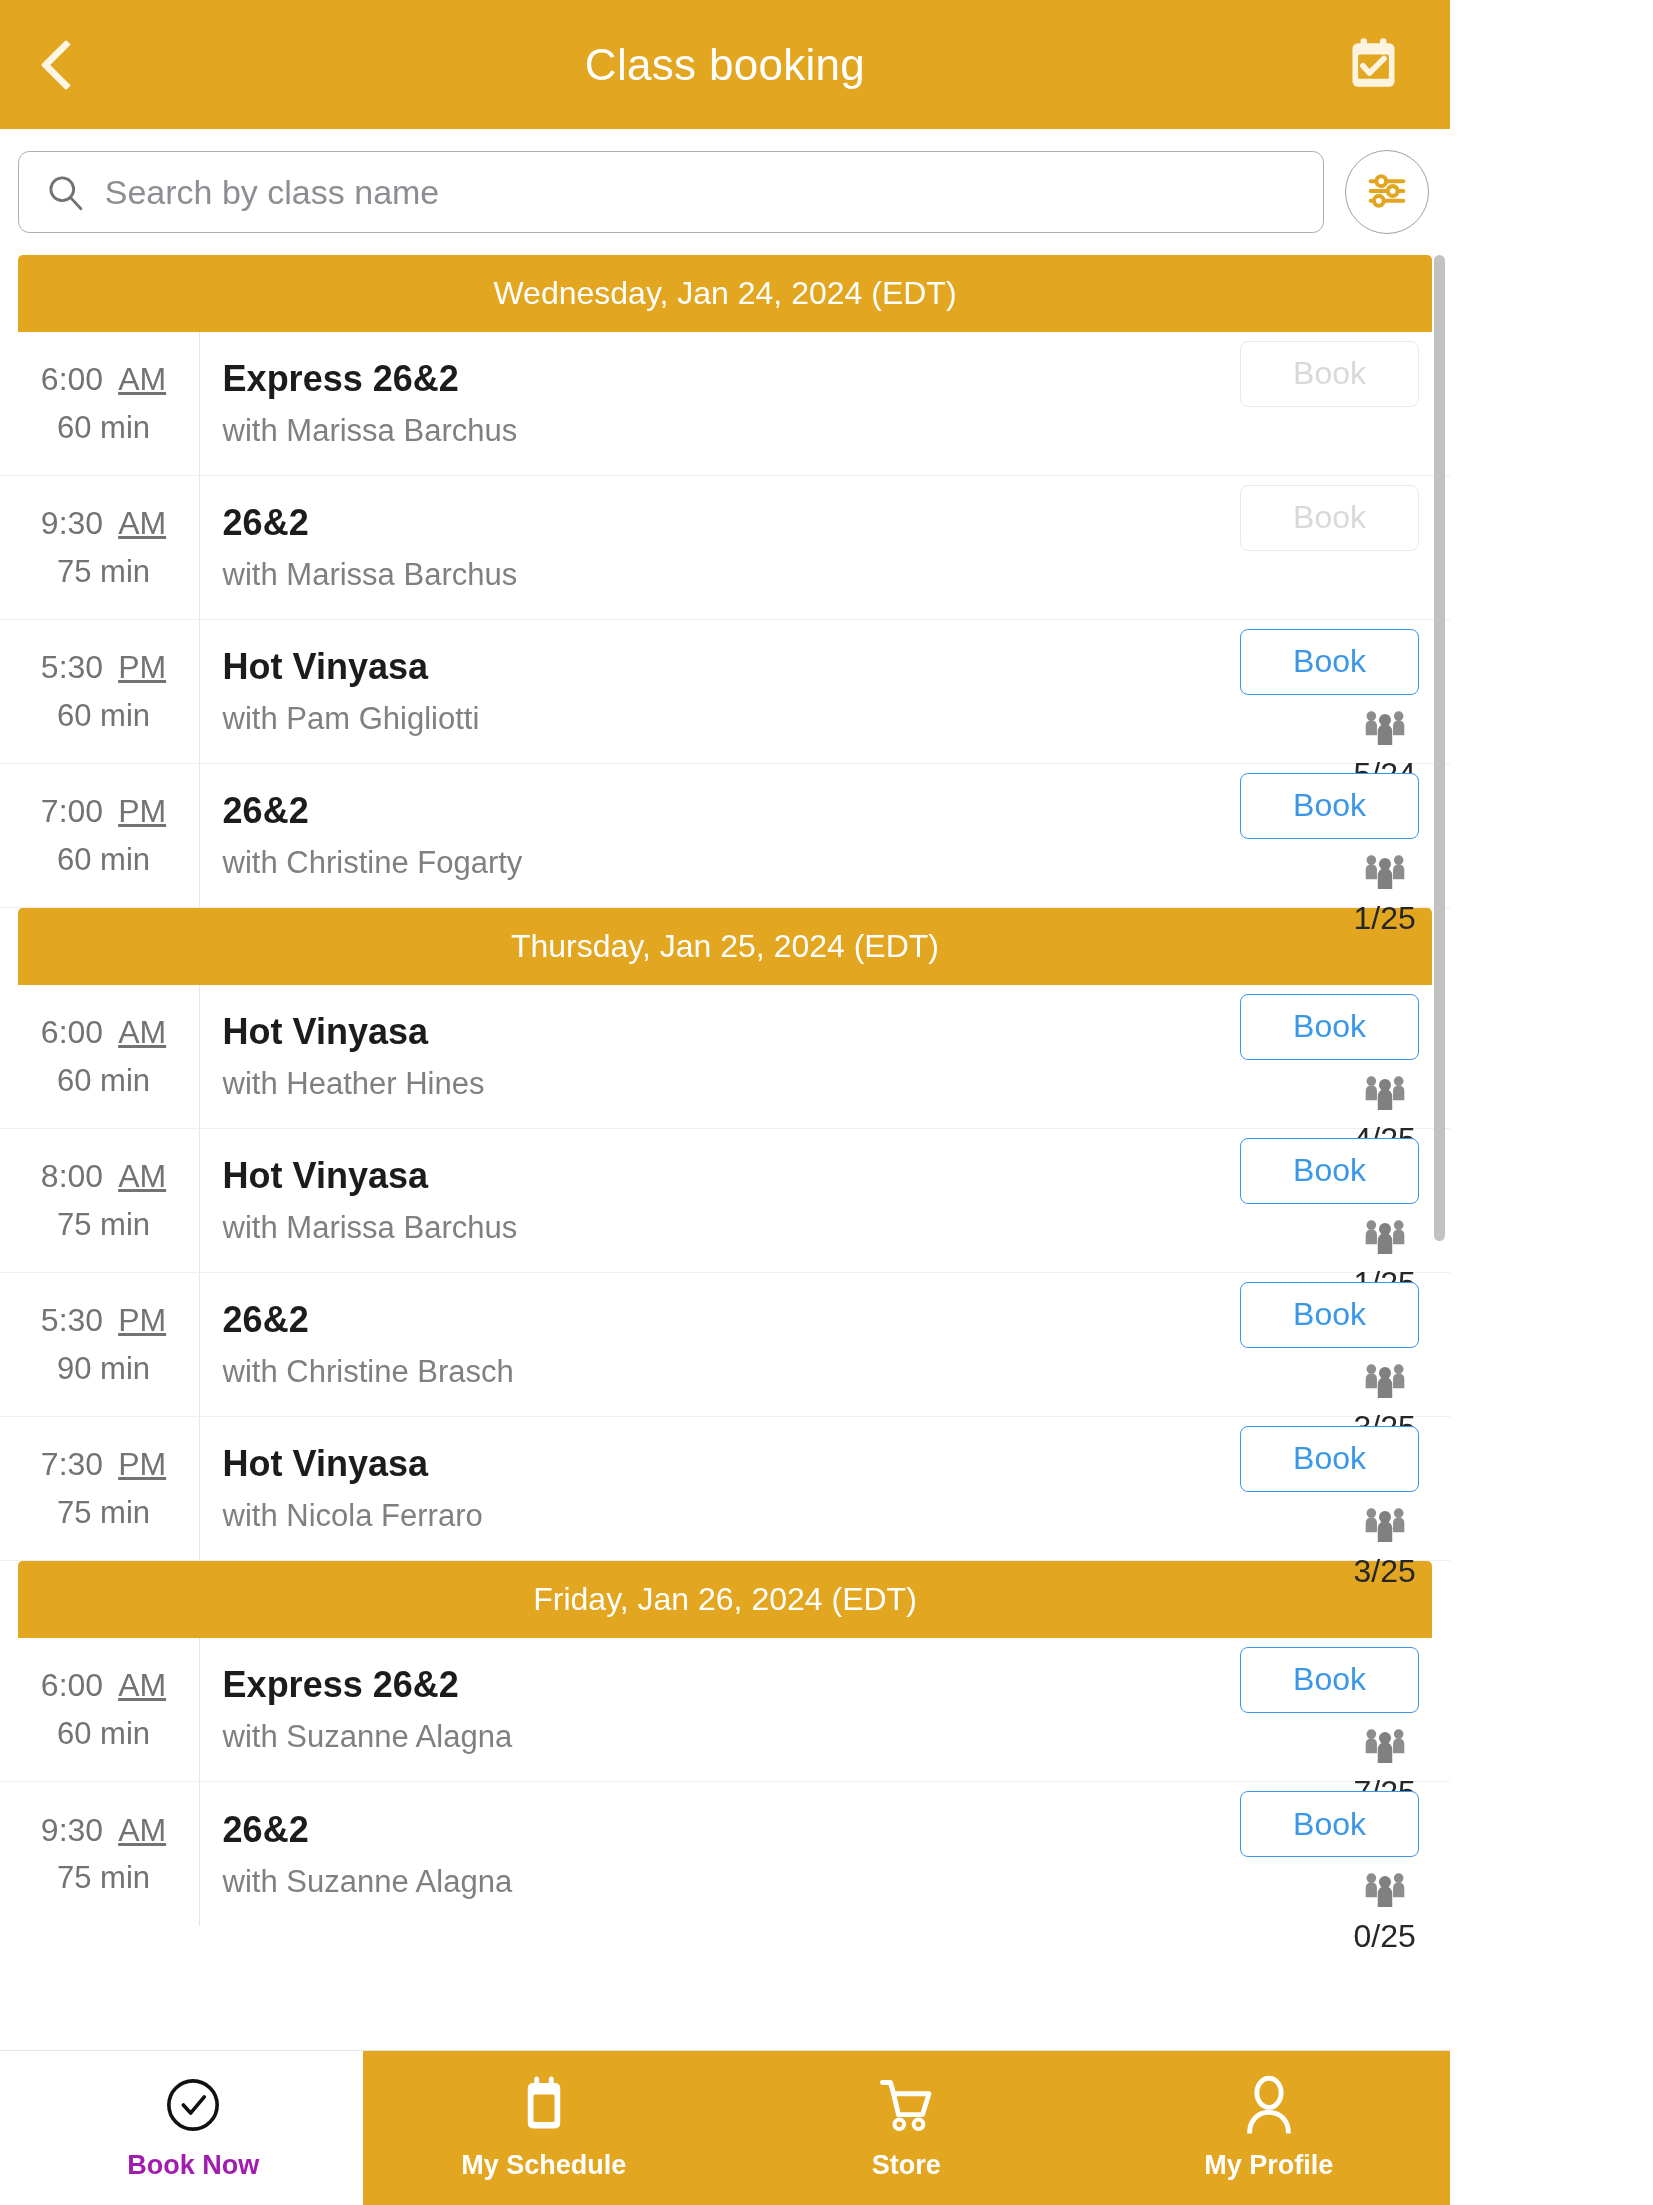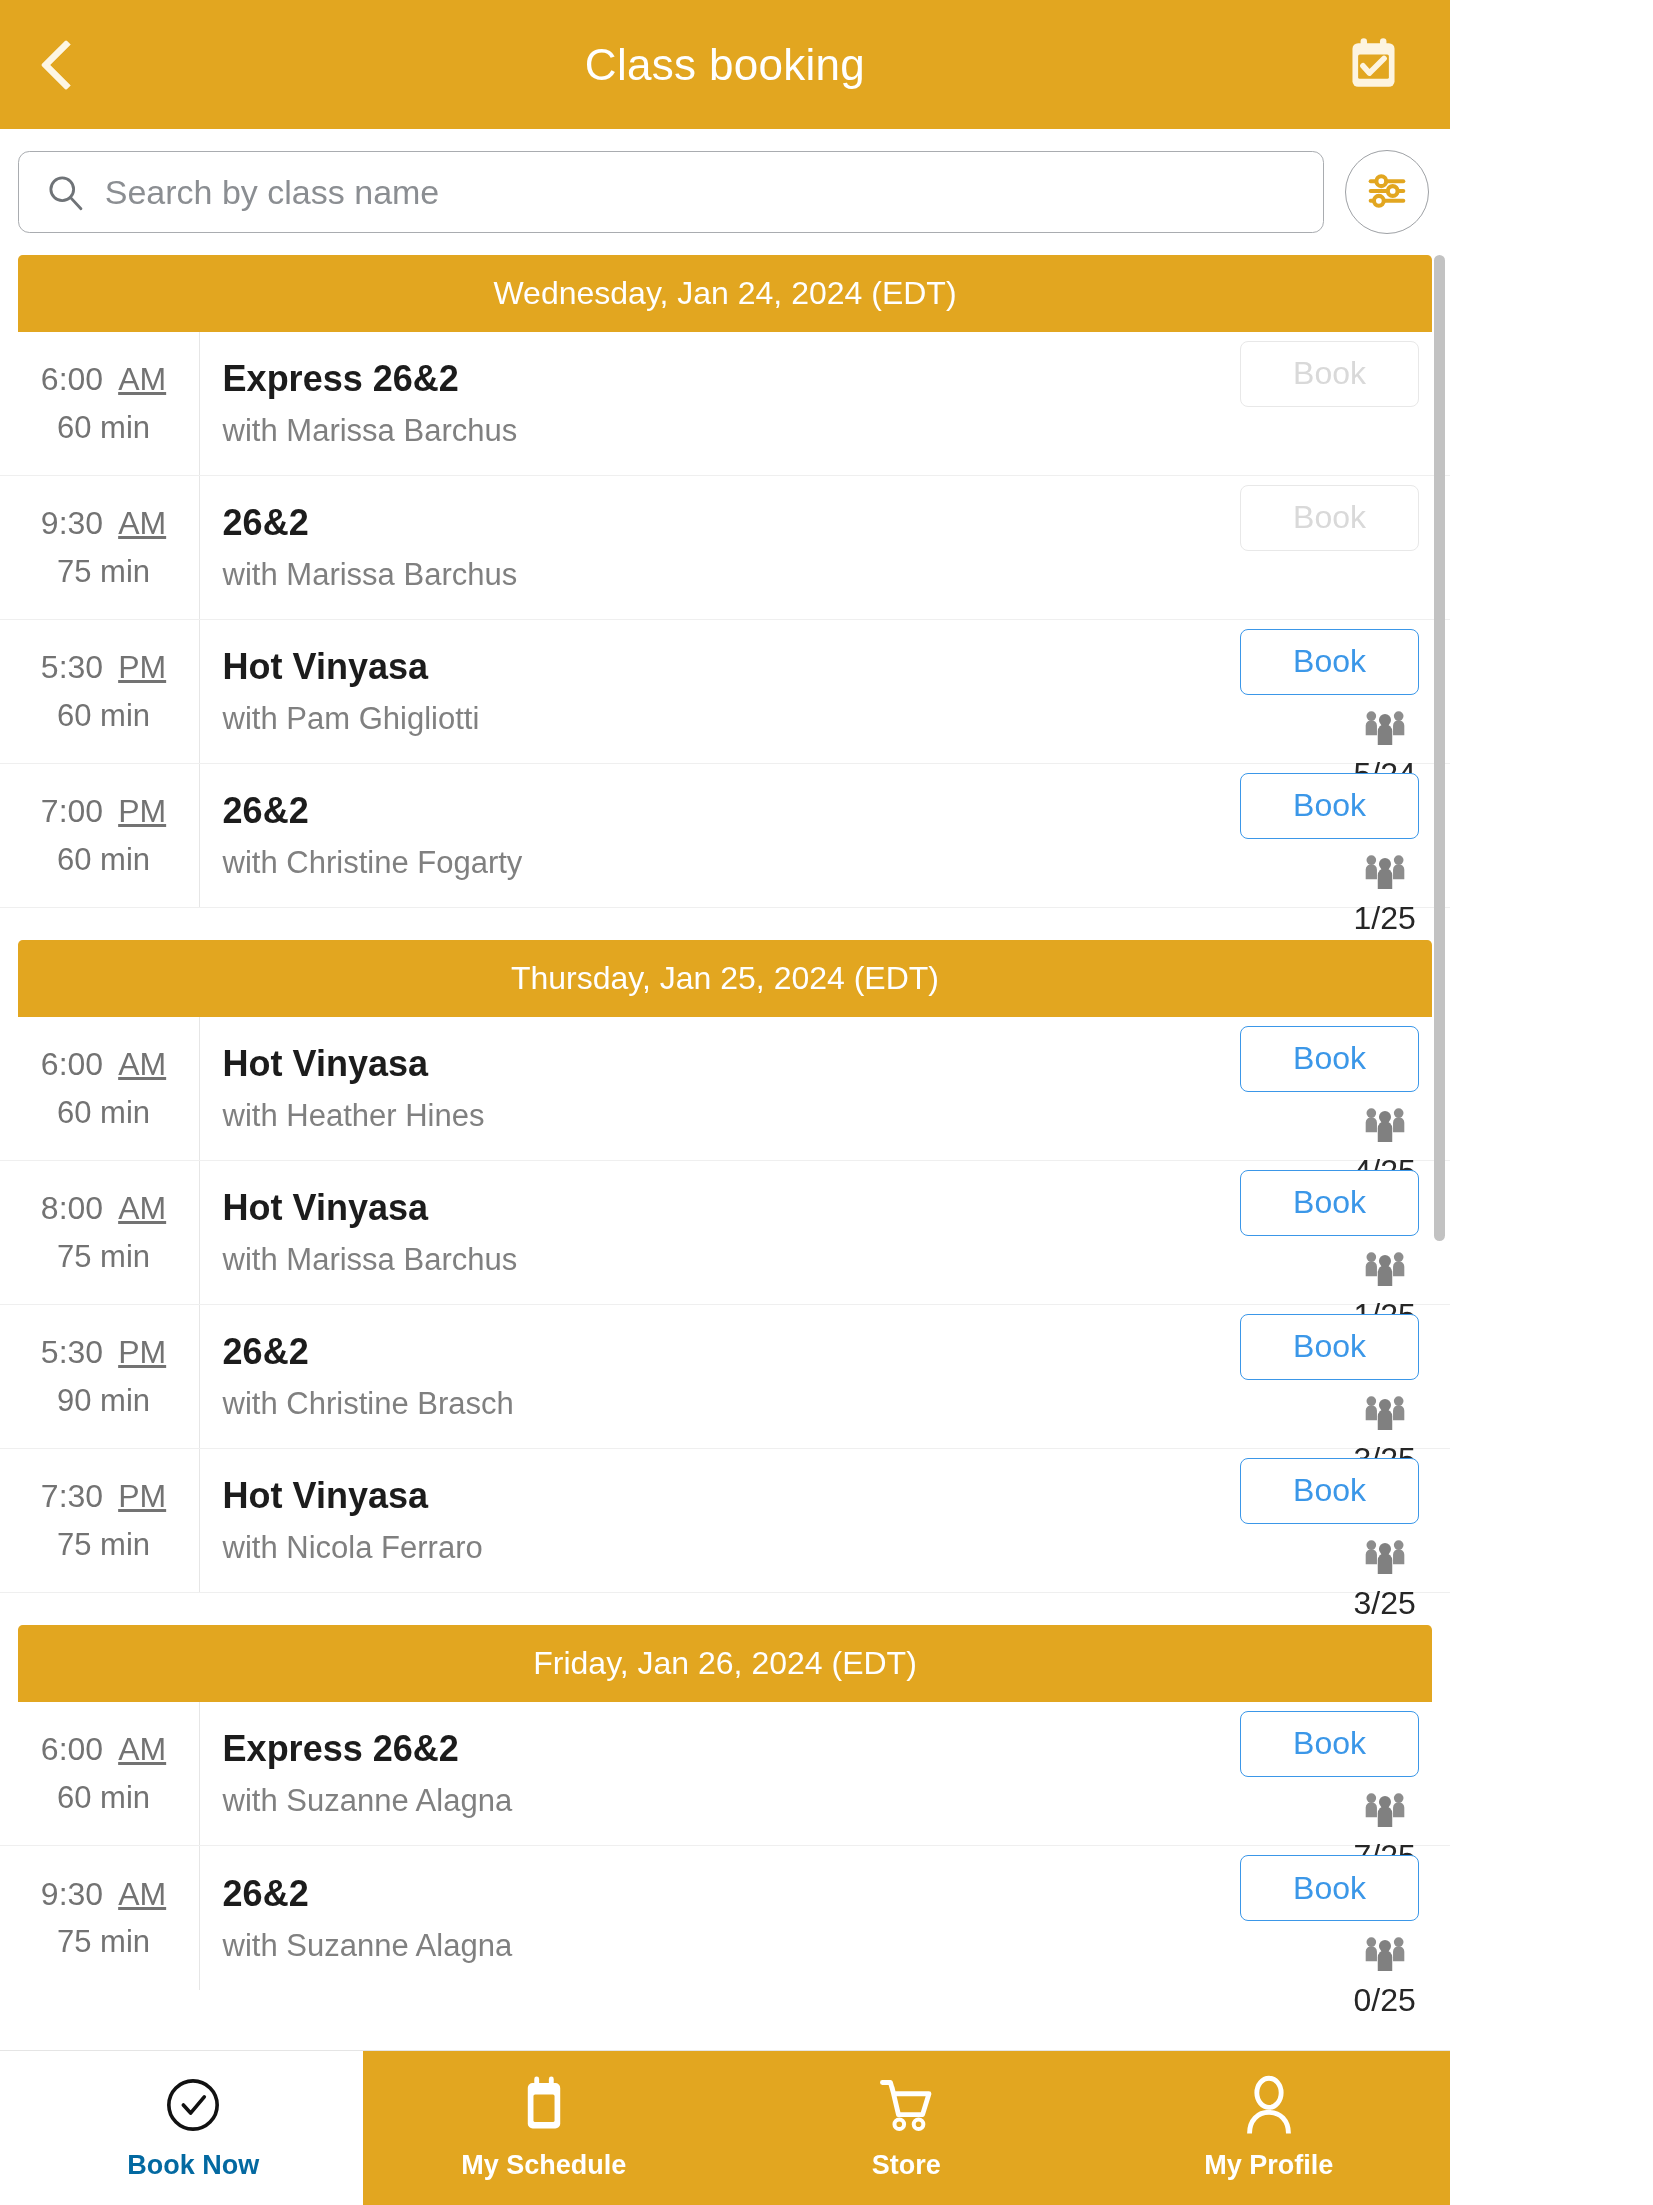--- a/index.html
+++ b/index.html
@@ -128,21 +128,21 @@
     background: #e2a620;
     border-radius: 4.8px 4.8px 0 0;
     height: 77px;
     display: flex;
     align-items: center;
     justify-content: center;
     color: #ffffff;
     font-size: 32px;
     font-weight: 400;
   }
-  .day-header.spaced { margin-top: 32px; }
+  .day-header.spaced { }
 
   .class-row {
     display: flex;
     align-items: stretch;
     border-bottom: 1.6px solid #efefef;
     min-height: 144px;
     background: #fff;
   }
   .class-row:last-child { border-bottom: none; }
 
@@ -259,21 +259,21 @@
     flex-direction: column;
     align-items: center;
     justify-content: center;
     gap: 14.5px;
     background: #e2a620;
     color: #ffffff;
     cursor: pointer;
   }
   .nav-item.active {
     background: #ffffff;
-    color: #0369a1;
+    color: #a21caf;
     padding-left: 24px;
   }
   .nav-label { font-size: 27px; font-weight: bold; }
   .nav-icon { height: 60px; display: flex; align-items: center; justify-content: center; }
 </style>
 </head>
 <body>
 
 <div id="app">
 

